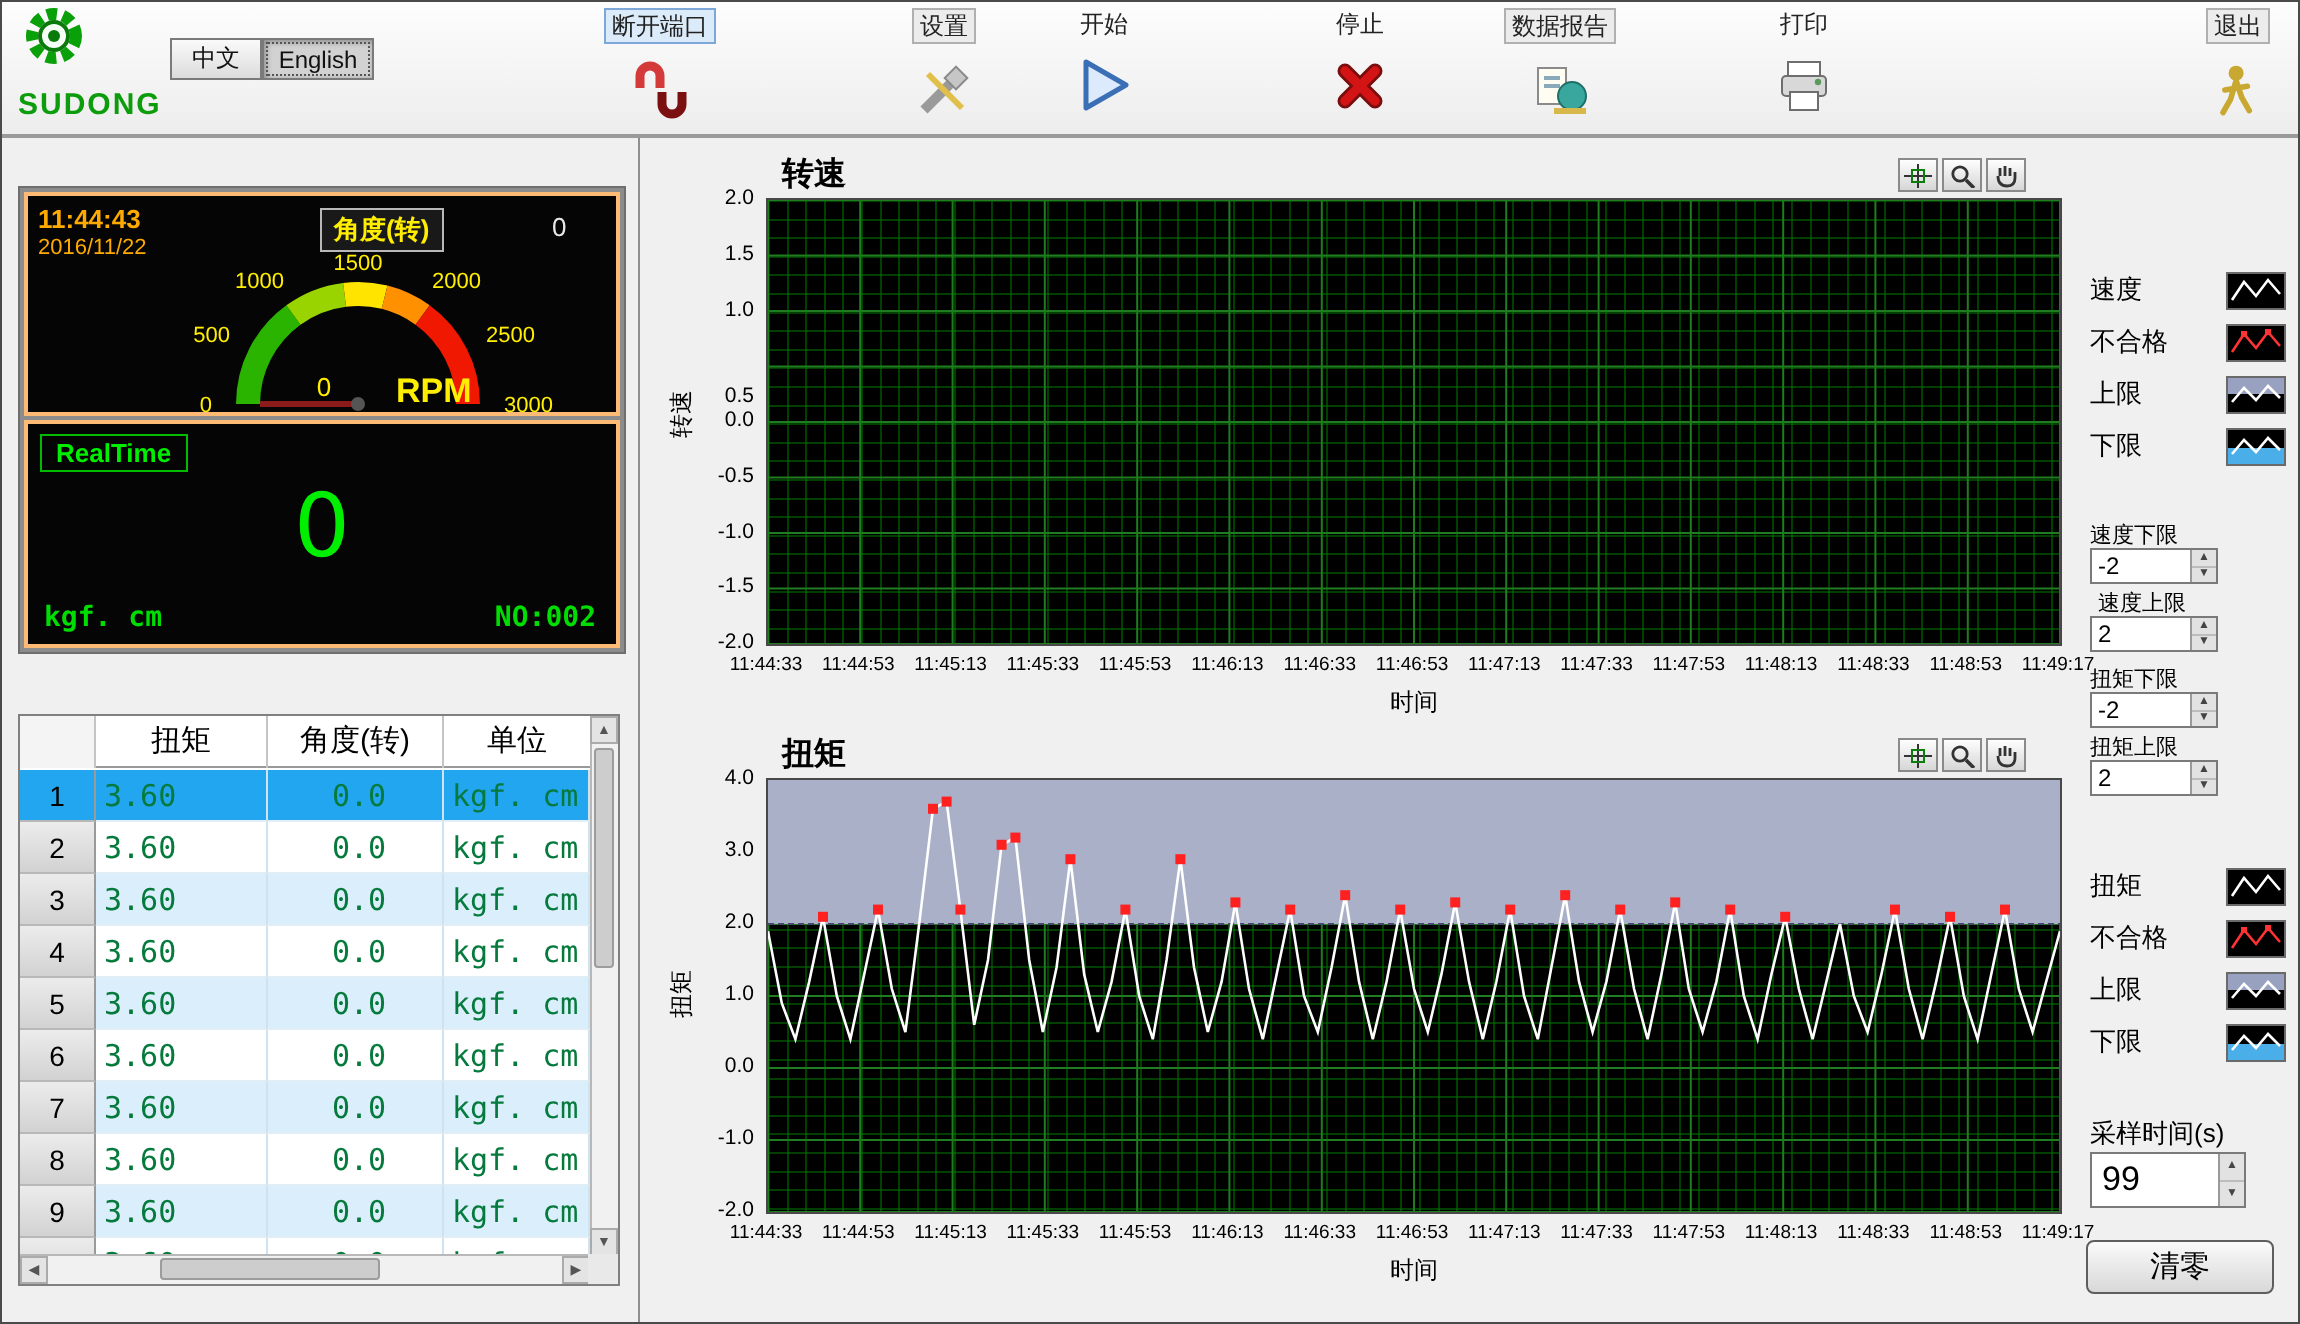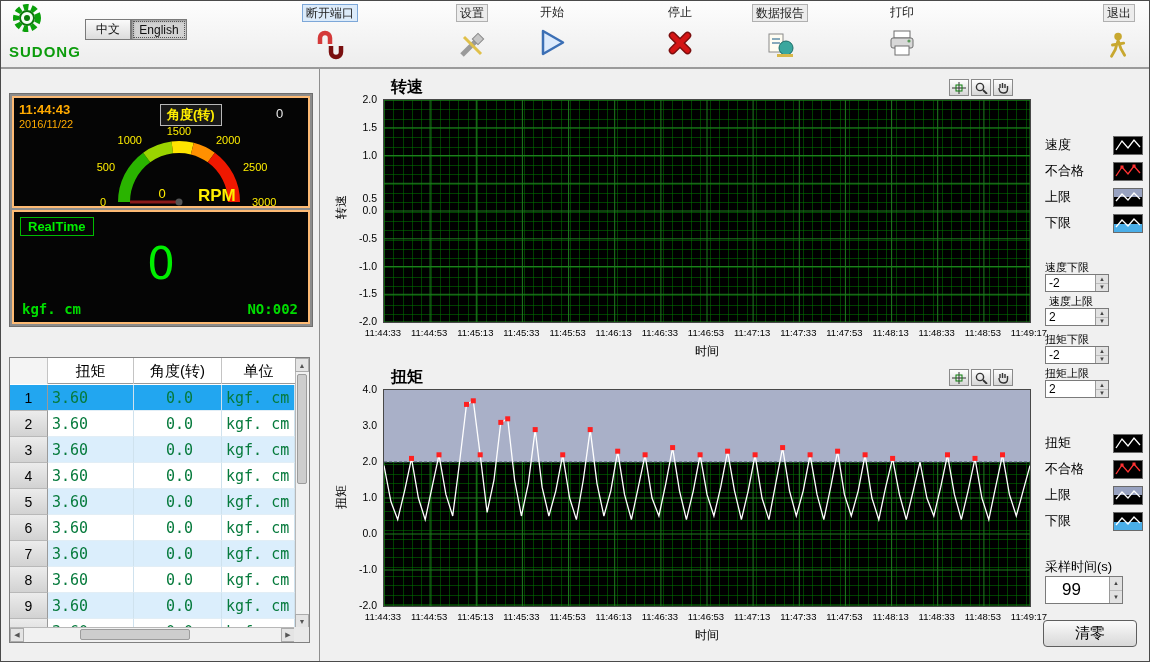--- a/index.html
+++ b/index.html
@@ -105,21 +105,21 @@
   .leg-icon { width:30px; height:19px; border:1px solid #6a6a6a; line-height:0; }
   .spin-label { position:absolute; font-size:11px; color:#000; }
   .spin { position:absolute; width:64px; height:18px; background:#fff; border:1px solid #7a7a7a; display:flex; }
   .spin-val { flex:1; font-size:12px; line-height:16px; padding-left:3px; color:#000; }
   .spin-arrows { width:13px; display:flex; flex-direction:column; border-left:1px solid #9a9a9a; }
   .sa { flex:1; font-size:6px; color:#444; background:#e2e2e2; display:flex; align-items:center; justify-content:center; border-bottom:1px solid #bdbdbd; }
   .sa:last-child { border-bottom:none; }
   .sample-label { position:absolute; top:448px; left:2px; font-size:13px; color:#000; }
   .sample-spin { position:absolute; top:466px; left:2px; width:78px; height:28px; background:#fff;
                  border:1px solid #7a7a7a; display:flex; }
-  .sample-val { flex:1; font-size:17px; line-height:26px; padding-left:16px; color:#000; }
+  .sample-val { flex:1; font-size:17px; line-height:26px; padding-left:5px; color:#000; }
   .clear-btn { position:absolute; top:510px; left:0; width:94px; height:27px; font-size:15px; color:#000;
                border:1px solid #5e5e5e; border-radius:4px; background:linear-gradient(#fafafa,#d8d8d8);
                font-family:"Liberation Sans",sans-serif; }
 </style>
 </head>
 <body>
 
 <div class="window">
 
   <div class="toolbar">

